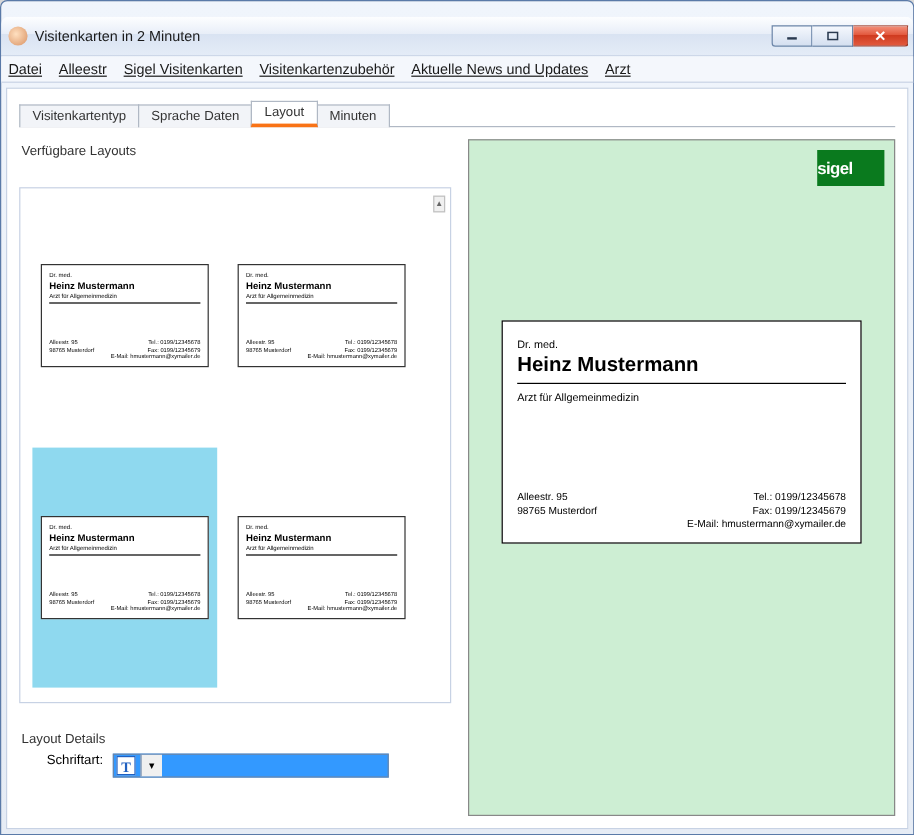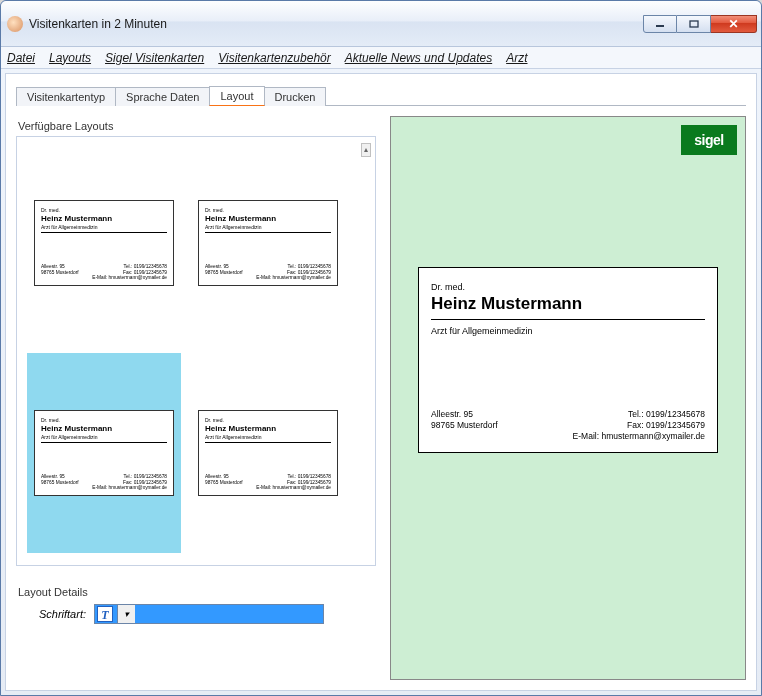--- a/index.html
+++ b/index.html
@@ -15,27 +15,28 @@
   .window {
     width: 762px;
     height: 696px;
     background: linear-gradient(to bottom, #f0f5fc 0%, #e6ecf5 100%);
     border: 1px solid #5a7aa8;
     border-radius: 6px 6px 0 0;
     display: flex;
     flex-direction: column;
   }
   .titlebar {
-    height: 46px;
+    height: 33px;
     background: linear-gradient(to bottom, #fdfeff 0%, #e8eef8 45%, #d9e3f2 46%, #e4ecf7 100%);
     border-bottom: 1px solid #b8c6dc;
     border-radius: 6px 6px 0 0;
     display: flex;
     align-items: center;
     padding: 0 4px 0 6px;
+    margin-top: 13px;
   }
   .titlebar .app-icon {
     width: 16px; height: 16px;
     margin-right: 6px;
     background: radial-gradient(circle at 40% 40%, #ffe0c0, #d89060);
     border-radius: 50%;
   }
   .titlebar .title {
     flex: 1;
     color: #1a1a1a;
@@ -63,21 +64,20 @@
     font-size: 12px;
   }
   .menubar {
     height: 22px;
     background: #f4f7fc;
     display: flex;
     align-items: center;
     padding: 0 6px;
     gap: 14px;
     border-bottom: 1px solid #c7d2e4;
-    font-style: italic;
   }
   .menubar .menu-item {
     color: #1a1a1a;
     text-decoration: underline;
     text-decoration-color: #1a1a1a;
     cursor: pointer;
   }
   .client {
     flex: 1;
     padding: 8px 10px 10px 10px;
@@ -101,32 +101,33 @@
     background: #f2f4f8;
     margin-right: -1px;
     font-size: 11px;
     color: #333;
     cursor: pointer;
     position: relative;
     top: 1px;
   }
   .tab.active {
     background: #ffffff;
-    border-bottom: 1px solid #f97316;
+    border-bottom: 3px solid #f97316;
     z-index: 2;
   }
   .content {
     flex: 1;
     display: flex;
     gap: 14px;
   }
   .left-pane {
     flex: 0 0 360px;
     display: flex;
     flex-direction: column;
+    gap: 20px;
   }
   .section-label {
     font-size: 11px;
     color: #333;
     margin: 4px 0 4px 2px;
   }
   .layout-list {
     border: 1px solid #c7d2e4;
     height: 430px;
     position: relative;
@@ -177,28 +178,26 @@
   .mini-card .mc-hr { border: none; border-top: 1px solid #000; margin: 2px 0 4px 0; }
   .mini-card .mc-bottom {
     margin-top: auto;
     display: flex;
     justify-content: space-between;
     font-size: 4.8px;
     line-height: 1.15;
   }
   .mini-card .mc-bottom .r { text-align: right; }
   .details {
-    margin-top: 16px;
+    margin-top: 0;
   }
   .field-row {
     display: flex;
-    align-items: center;
     gap: 8px;
     margin-top: 6px;
-    font-style: italic;
   }
   .field-label {
     width: 70px;
     text-align: right;
     font-size: 11px;
   }
   .combo {
     display: flex;
     align-items: center;
     border: 1px solid #6b85a8;
@@ -244,21 +243,21 @@
   .brand-badge {
     position: absolute;
     top: 8px; right: 8px;
     width: 56px; height: 30px;
     background: #0a7a1e;
     color: #fff;
     font-weight: bold;
     font-size: 14px;
     display: flex;
     align-items: center;
-    justify-content: center;
+    justify-content: flex-start;
     letter-spacing: -0.5px;
   }
   .big-card {
     margin-top: 140px;
     width: 300px;
     height: 186px;
     border: 1px solid #000;
     background: #fff;
     padding: 14px 12px 10px 12px;
     display: flex;
@@ -298,34 +297,34 @@
           </svg>
       </div>
       <div class="win-btn close">
         <span>✕</span>
       </div>
     </div>
   </div>
 
   <div class="menubar">
     <span class="menu-item">Datei</span>
-    <span class="menu-item">Layouts</span>
+    <span class="menu-item">Alleestr</span>
     <span class="menu-item">Sigel Visitenkarten</span>
     <span class="menu-item">Visitenkartenzubehör</span>
     <span class="menu-item">Aktuelle News und Updates</span>
     <span class="menu-item">Arzt</span>
   </div>
 
   <div class="client">
 
     <div class="tabs">
       <div class="tab">Visitenkartentyp</div>
       <div class="tab">Sprache Daten</div>
       <div class="tab active">Layout</div>
-      <div class="tab">Drucken</div>
+      <div class="tab">Minuten</div>
     </div>
 
     <div class="content">
 
       <div class="left-pane">
         <div class="section-label">Verfügbare Layouts</div>
 
         <div class="layout-list">
           <div class="scroll-marker">▴</div>
           <div class="layout-grid">

